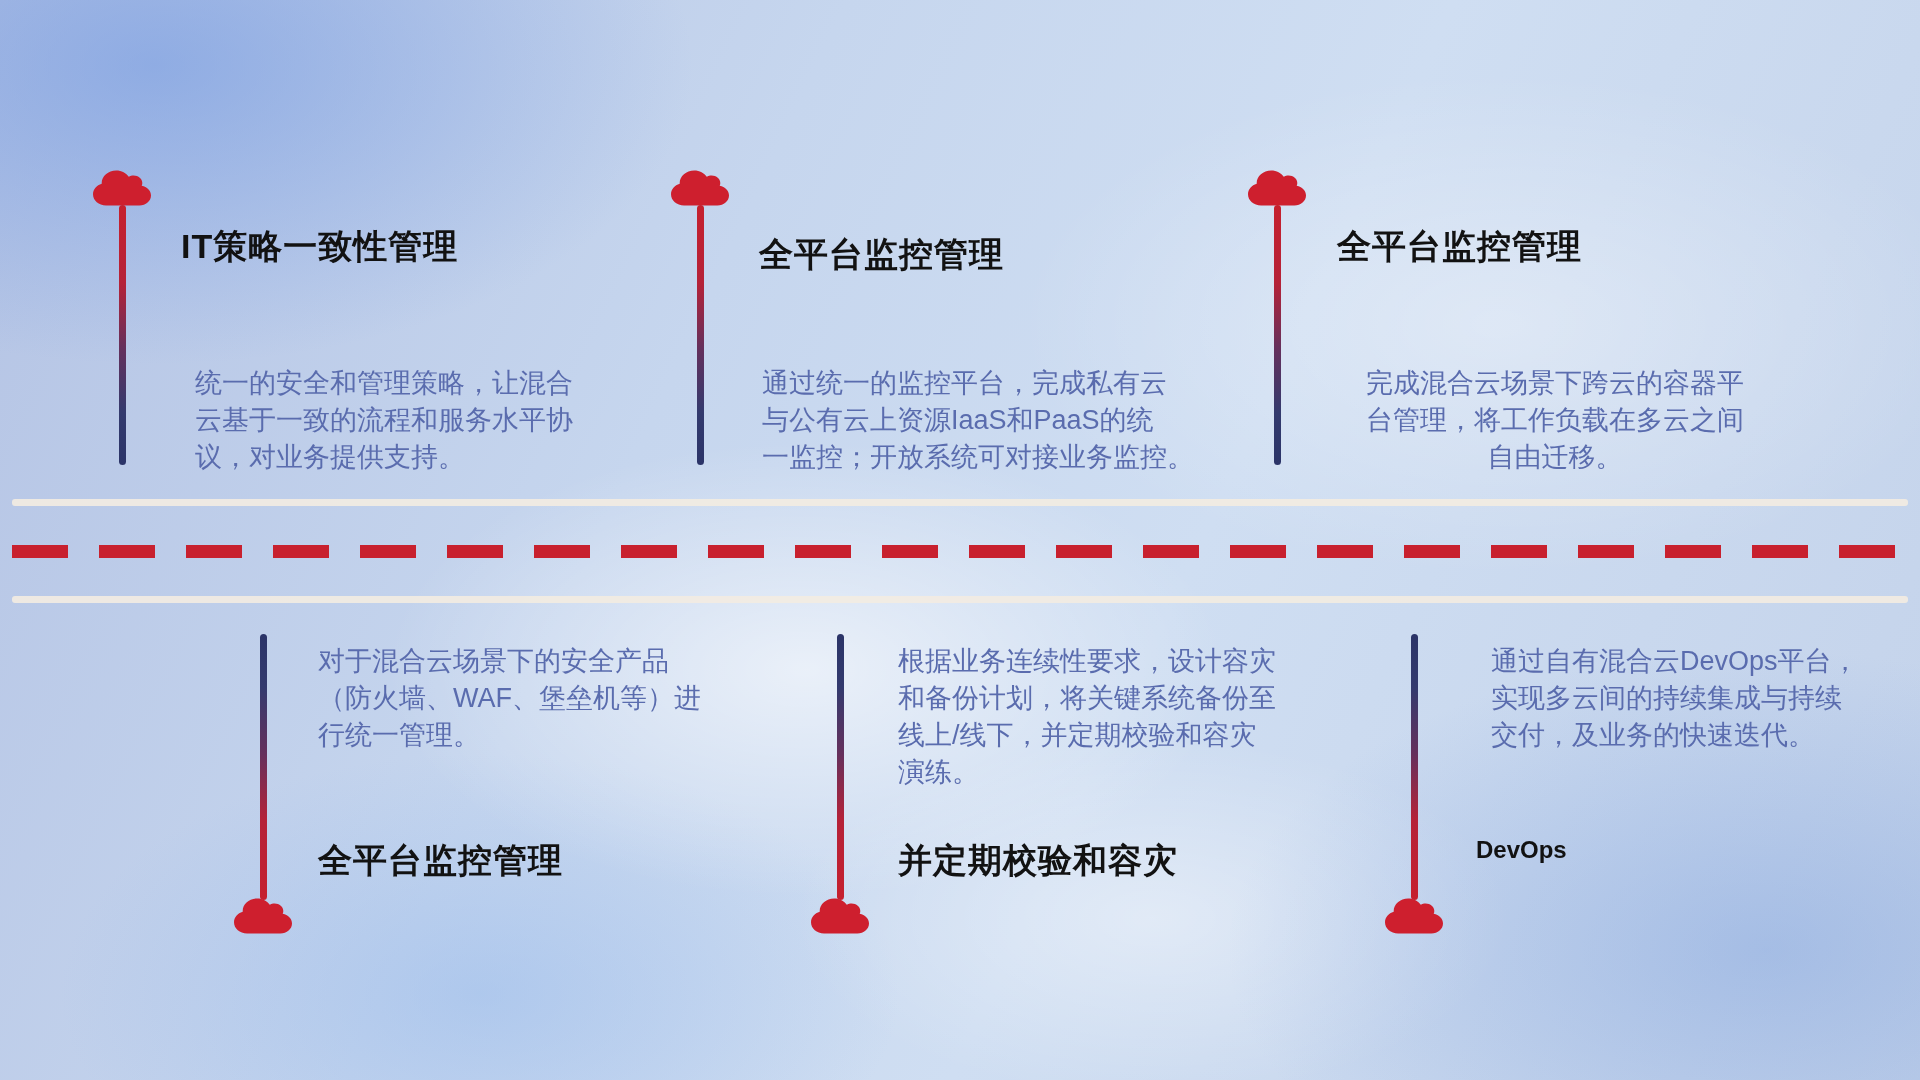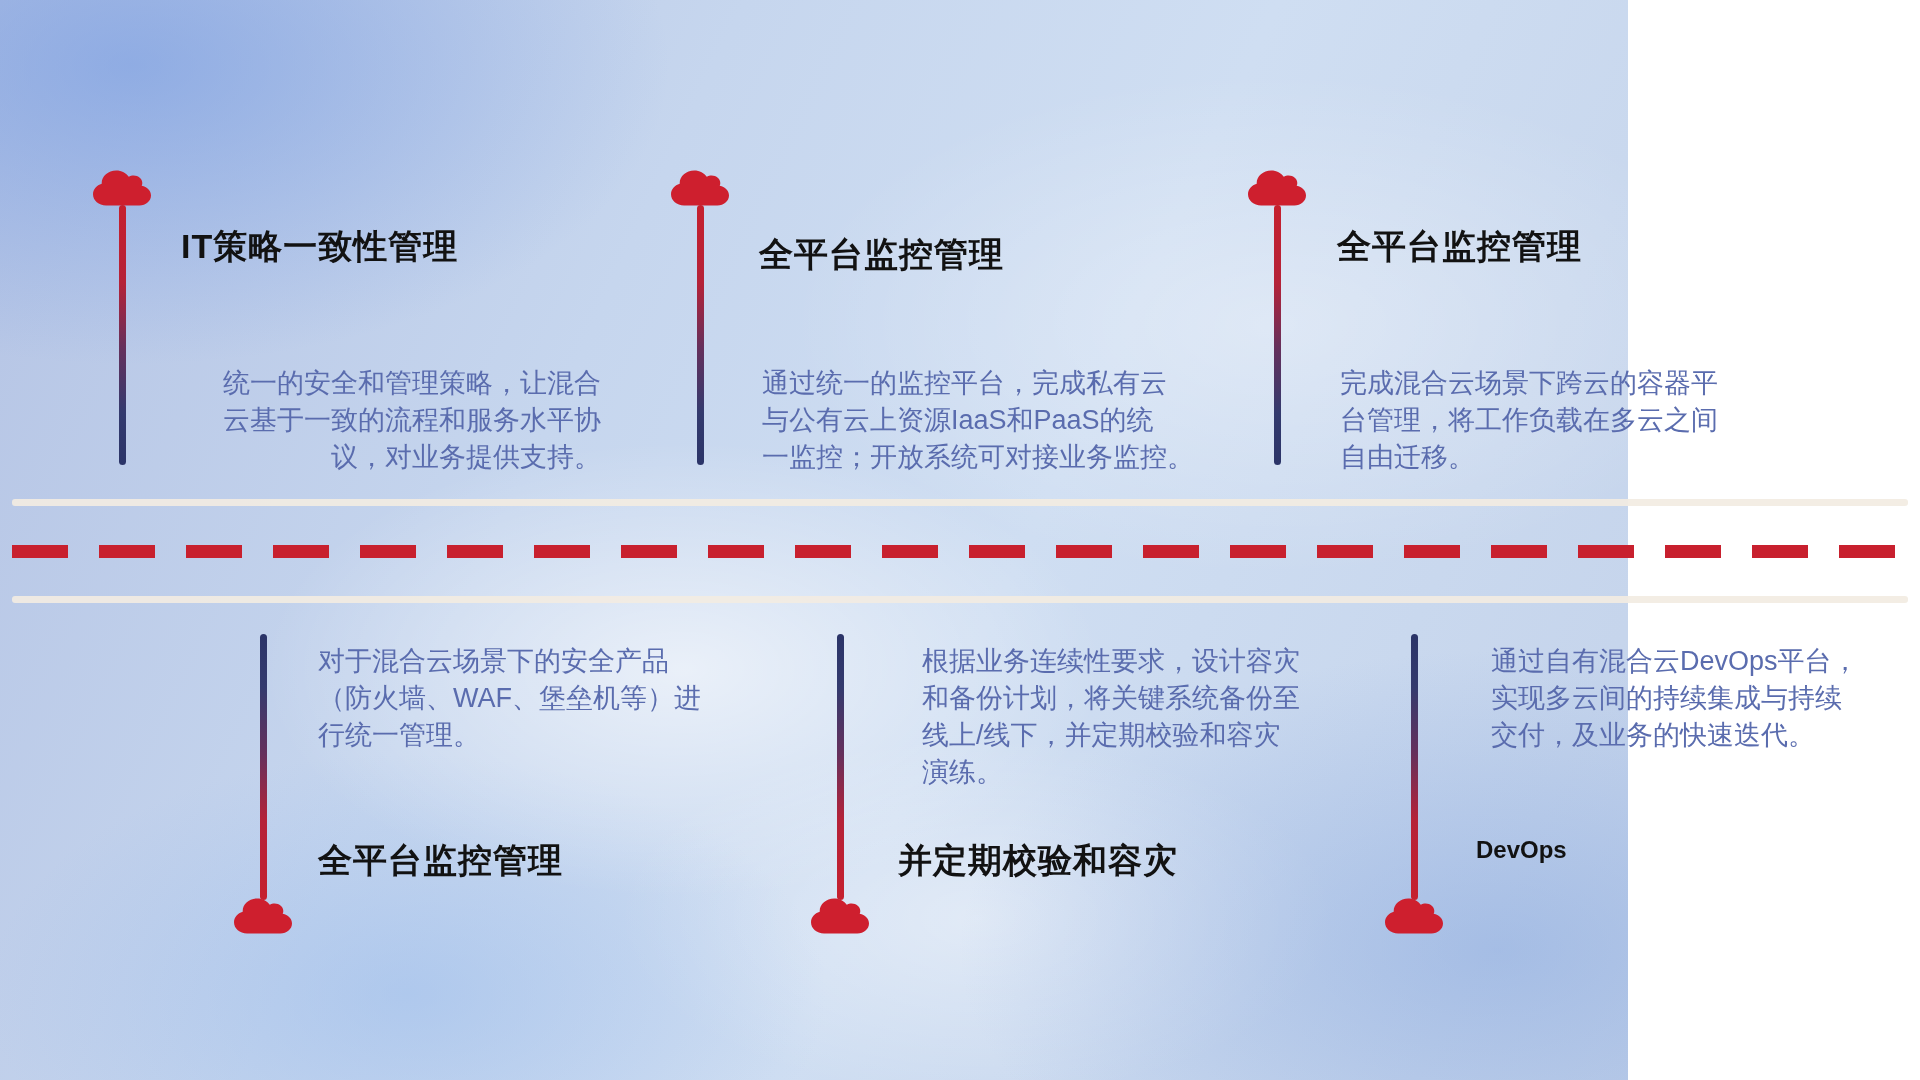--- a/index.html
+++ b/index.html
@@ -2,21 +2,21 @@
 <html style="--cloud-red: #ce1f2e; --dash-red: #c8202e; --title-color: #121212; --desc-color: #5a6cae; --road-white: #f2ece2;"><head>
 <meta charset="utf-8">
 <style>
   * { margin:0; padding:0; box-sizing:border-box; }
   html, body { width:1920px; height:1080px; }
   body {
     font-family:"Liberation Sans","DejaVu Sans",sans-serif;
     overflow:hidden;
   }
   .canvas{
-    position:relative; width:1628px; height:1080px;
+    position:relative; width:1920px; height:1080px;
     background:
       radial-gradient(900px 500px at 8% 6%, rgba(110,150,225,.55), rgba(110,150,225,0) 60%),
       radial-gradient(700px 380px at 42% 62%, rgba(255,255,255,.60), rgba(255,255,255,0) 60%),
       radial-gradient(800px 420px at 78% 30%, rgba(255,255,255,.35), rgba(255,255,255,0) 60%),
       radial-gradient(900px 500px at 92% 88%, rgba(125,160,220,.45), rgba(125,160,220,0) 60%),
       radial-gradient(700px 400px at 25% 92%, rgba(150,185,235,.50), rgba(150,185,235,0) 60%),
       radial-gradient(600px 300px at 60% 85%, rgba(255,255,255,.40), rgba(255,255,255,0) 60%),
       linear-gradient(115deg,#b4c3e4 0%,#c6d6ee 35%,#cfdef2 60%,#c3d2ea 100%);
   }
 
@@ -67,21 +67,21 @@
   <div class="road-line rbottom"></div>
 
   <div>
     <span class="cloud" style="left:93px; top:168px;">
       <svg viewBox="0 0 640 512" preserveAspectRatio="none" fill="currentColor" aria-hidden="true">
           <path d="M0 336c0 79.5 64.5 144 144 144H512c70.7 0 128-57.3 128-128c0-61.9-44-113.6-102.4-125.4c4.1-10.7 6.4-22.4 6.4-34.6c0-53-43-96-96-96c-19.7 0-38.1 6-53.3 16.2C367 64.2 315.3 32 256 32C167.6 32 96 103.6 96 192c0 2.7 .1 5.4 .2 8.1C40.2 219.8 0 273.2 0 336z"></path>
         </svg>
     </span>
     <div class="pole down" style="left:119px; top:205px; height:260px;"></div>
     <div class="item-title" style="left:181px; top:224px;">IT策略一致性管理</div>
-    <div class="item-desc" style="left:181px; top:365px; width:420px;text-align:right;">统一的安全和管理策略，让混合
+    <div class="item-desc" style="left:195px; top:365px; width:420px;">统一的安全和管理策略，让混合
 云基于一致的流程和服务水平协
 议，对业务提供支持。</div>
   </div>
 
   <div>
     <span class="cloud" style="left:671px; top:168px;">
       <svg viewBox="0 0 640 512" preserveAspectRatio="none" fill="currentColor" aria-hidden="true">
           <path d="M0 336c0 79.5 64.5 144 144 144H512c70.7 0 128-57.3 128-128c0-61.9-44-113.6-102.4-125.4c4.1-10.7 6.4-22.4 6.4-34.6c0-53-43-96-96-96c-19.7 0-38.1 6-53.3 16.2C367 64.2 315.3 32 256 32C167.6 32 96 103.6 96 192c0 2.7 .1 5.4 .2 8.1C40.2 219.8 0 273.2 0 336z"></path>
         </svg>
     </span>
@@ -93,21 +93,21 @@
   </div>
 
   <div>
     <span class="cloud" style="left:1248px; top:168px;">
       <svg viewBox="0 0 640 512" preserveAspectRatio="none" fill="currentColor" aria-hidden="true">
           <path d="M0 336c0 79.5 64.5 144 144 144H512c70.7 0 128-57.3 128-128c0-61.9-44-113.6-102.4-125.4c4.1-10.7 6.4-22.4 6.4-34.6c0-53-43-96-96-96c-19.7 0-38.1 6-53.3 16.2C367 64.2 315.3 32 256 32C167.6 32 96 103.6 96 192c0 2.7 .1 5.4 .2 8.1C40.2 219.8 0 273.2 0 336z"></path>
         </svg>
     </span>
     <div class="pole down" style="left:1274px; top:205px; height:260px;"></div>
     <div class="item-title" style="left:1337px; top:224px;">全平台监控管理</div>
-    <div class="item-desc" style="left:1340px; top:365px; width:430px;">完成混合云场景下跨云的容器平
+    <div class="item-desc" style="left:1340px; top:365px; width:430px;text-align:center;">完成混合云场景下跨云的容器平
 台管理，将工作负载在多云之间
 自由迁移。</div>
   </div>
 
   <div>
     <div class="pole up" style="left:260px; top:634px; height:266px;"></div>
     <span class="cloud" style="left:234px; top:896px;">
       <svg viewBox="0 0 640 512" preserveAspectRatio="none" fill="currentColor" aria-hidden="true">
           <path d="M0 336c0 79.5 64.5 144 144 144H512c70.7 0 128-57.3 128-128c0-61.9-44-113.6-102.4-125.4c4.1-10.7 6.4-22.4 6.4-34.6c0-53-43-96-96-96c-19.7 0-38.1 6-53.3 16.2C367 64.2 315.3 32 256 32C167.6 32 96 103.6 96 192c0 2.7 .1 5.4 .2 8.1C40.2 219.8 0 273.2 0 336z"></path>
         </svg>
@@ -118,21 +118,21 @@
     <div class="item-title" style="left:318px; top:838px;">全平台监控管理</div>
   </div>
 
   <div>
     <div class="pole up" style="left:837px; top:634px; height:266px;"></div>
     <span class="cloud" style="left:811px; top:896px;">
       <svg viewBox="0 0 640 512" preserveAspectRatio="none" fill="currentColor" aria-hidden="true">
           <path d="M0 336c0 79.5 64.5 144 144 144H512c70.7 0 128-57.3 128-128c0-61.9-44-113.6-102.4-125.4c4.1-10.7 6.4-22.4 6.4-34.6c0-53-43-96-96-96c-19.7 0-38.1 6-53.3 16.2C367 64.2 315.3 32 256 32C167.6 32 96 103.6 96 192c0 2.7 .1 5.4 .2 8.1C40.2 219.8 0 273.2 0 336z"></path>
         </svg>
     </span>
-    <div class="item-desc" style="left:898px; top:643px; width:420px;margin-left:24px;">根据业务连续性要求，设计容灾
+    <div class="item-desc" style="left:898px; top:643px; width:420px;">根据业务连续性要求，设计容灾
 和备份计划，将关键系统备份至
 线上/线下，并定期校验和容灾
 演练。</div>
     <div class="item-title" style="left:898px; top:838px;">并定期校验和容灾</div>
   </div>
 
   <div>
     <div class="pole up" style="left:1411px; top:634px; height:266px;"></div>
     <span class="cloud" style="left:1385px; top:896px;">
       <svg viewBox="0 0 640 512" preserveAspectRatio="none" fill="currentColor" aria-hidden="true">

